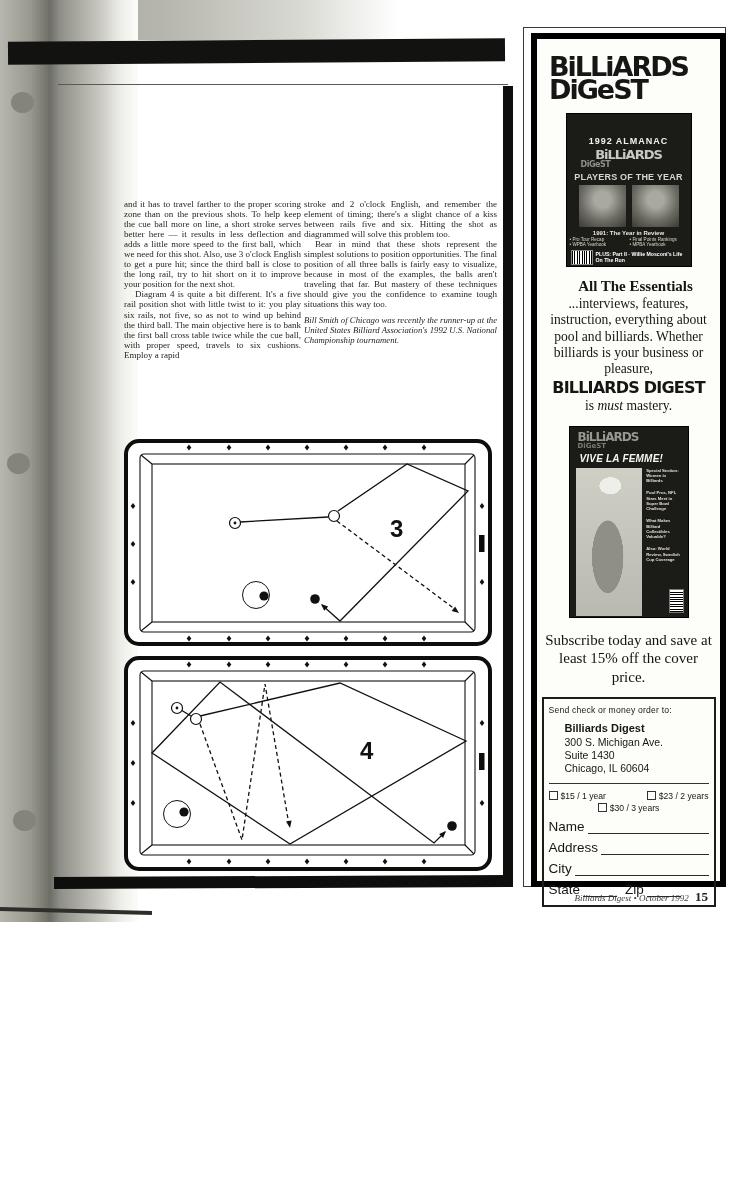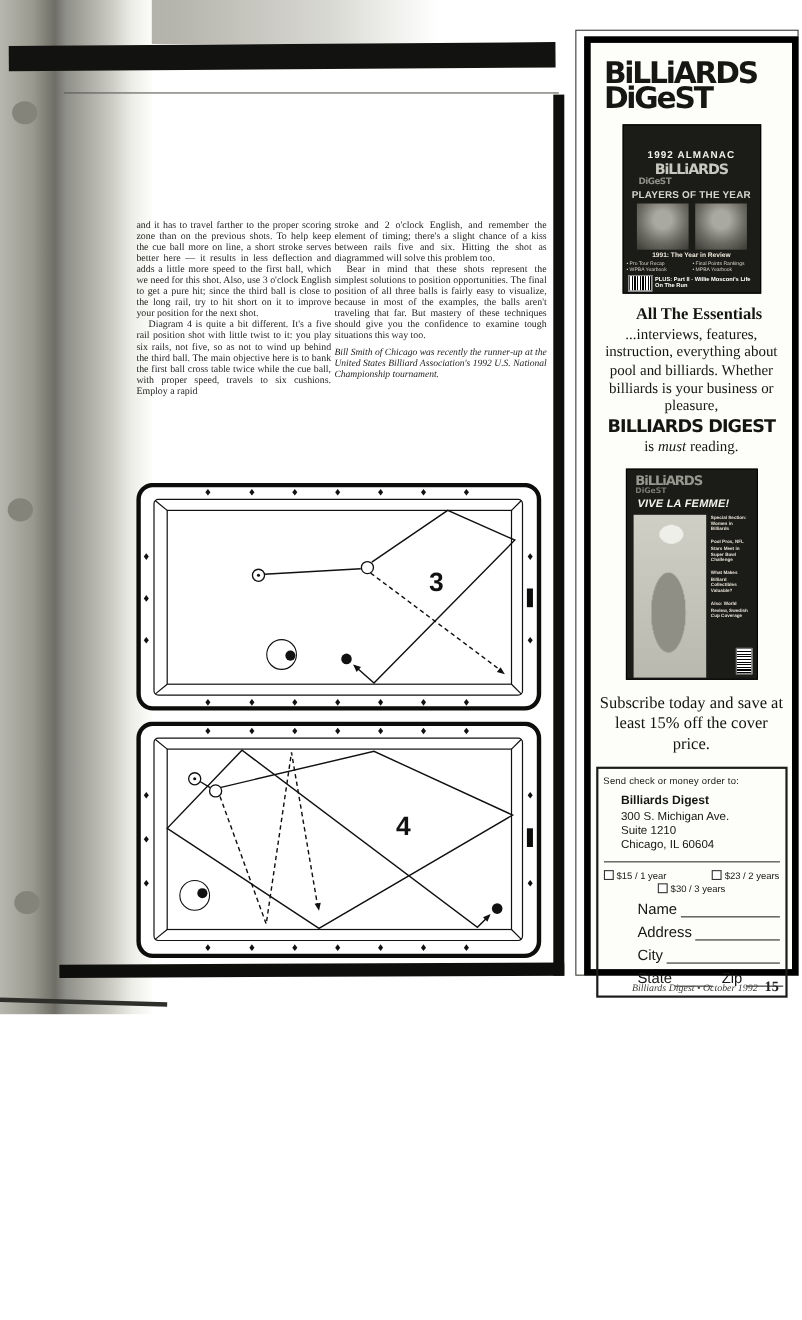--- a/index.html
+++ b/index.html
@@ -79,21 +79,21 @@
   .subscribe{font-size:15px;line-height:1.25;text-align:center;margin:13px 6px 0 6px;color:#131311;}
   .form{width:160px;margin:10px auto 0 auto;border:2px solid #1c1c1a;padding:6px 5px 8px 5px;
         font-family:"Liberation Sans",sans-serif;color:#161614;}
   .sendto{font-size:8.6px;letter-spacing:.2px;}
   .addr{margin:7px 0 0 16px;font-size:10.5px;line-height:1.25;}
   .addr .co{font-weight:bold;font-size:11px;}
   .form hr{border:none;border-top:1px solid #333;margin:8px 0 7px 0;}
   .optrow{display:flex;justify-content:space-between;font-size:8.6px;margin-top:2px;}
   .optrow2{justify-content:center;}
   .cb{display:inline-block;width:7px;height:7px;border:1px solid #333;margin-right:3px;vertical-align:-1px;background:#fff;}
-  .fline{display:flex;align-items:flex-end;font-size:13.5px;margin-top:6px;margin-left:31px;}
+  .fline{display:flex;align-items:flex-end;font-size:13.5px;margin-top:6px;}
   .frule{flex:1;border-bottom:1.3px solid #2a2a26;height:12px;margin-left:3px;}
   .frule.short{flex:0 0 34px;}
   .ziplabel{margin-left:8px;}
   
   .footer{position:absolute;right:21px;top:889px;font-family:Liberation Serif, serif;
           font-size:9px;font-style:italic;color:#3c3c38;}
   .footer .pagenum{font-style:normal;font-weight:bold;font-size:13px;color:#222;margin-left:4px;}
 </style>
 </head>
 <body>
@@ -235,21 +235,21 @@
       <div class="cov1-bot">
         <div class="barcode bc1"></div>
         <div class="cov1-plus">PLUS: Part II - Willie Mosconi's Life On The Run</div>
       </div>
     </div>
 
     <div class="essentials">
       <div class="ess-title">All The Essentials</div>
       <div class="ess-body">...interviews, features, instruction, everything about pool and billiards. Whether billiards is your business or pleasure,</div>
       <div class="ess-brand">BILLIARDS DIGEST</div>
-      <div class="ess-tail"><span>is </span><em>must</em><span> reading.</span></div>
+      <div class="ess-tail"><span>is </span><em>must</em><span> mastery.</span></div>
     </div>
 
     <div class="cover cov2">
       <div class="cov2-logo">BiLLiARDS</div>
       <div class="cov2-logo2">DiGeST</div>
       <div class="cov2-head">VIVE LA FEMME!</div>
       <div class="cov2-body">
         <div class="illustration"></div>
         <div class="cov2-items">
           <span>Special Section: Women in Billiards</span>
@@ -261,21 +261,21 @@
       <div class="barcode bc2"></div>
     </div>
 
     <div class="subscribe">Subscribe today and save at least 15% off the cover price.</div>
 
     <div class="form">
       <div class="sendto">Send check or money order to:</div>
       <div class="addr">
         <div class="co">Billiards Digest</div>
         <div>300 S. Michigan Ave.</div>
-        <div>Suite 1210</div>
+        <div>Suite 1430</div>
         <div>Chicago, IL 60604</div>
       </div>
       <hr>
       <div class="optrow">
         <span><span class="cb"></span><span>$15 / 1 year</span></span>
         <span><span class="cb"></span><span>$23 / 2 years</span></span>
       </div>
       <div class="optrow optrow2">
         <span><span class="cb"></span><span>$30 / 3 years</span></span>
       </div>

